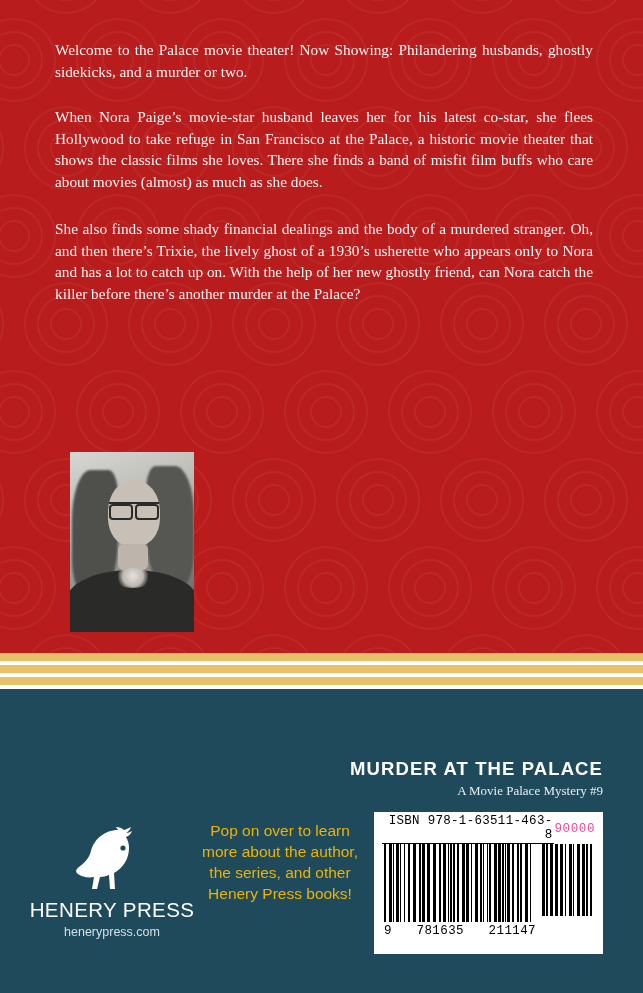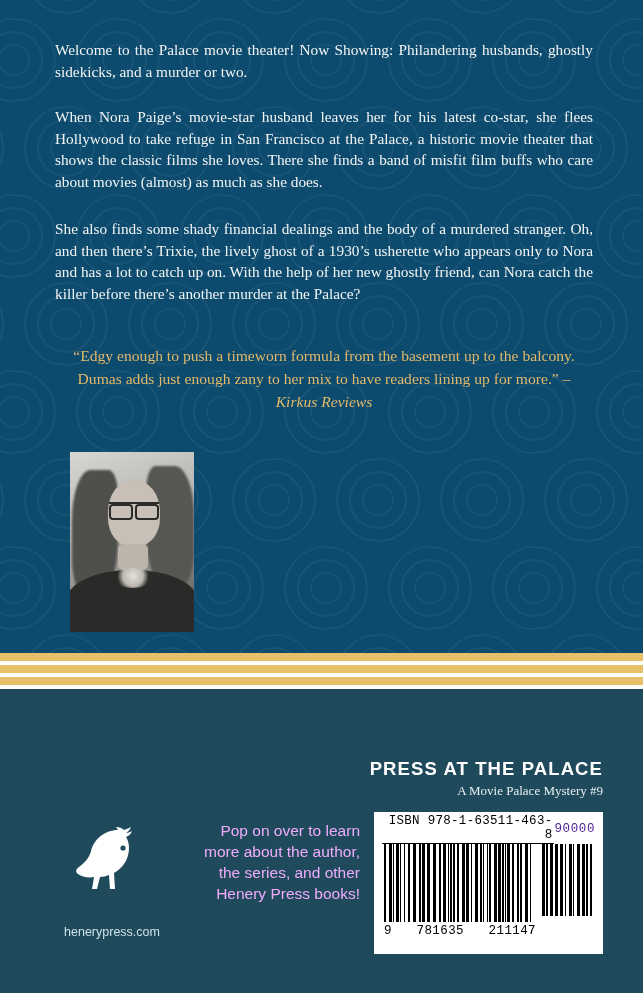--- a/index.html
+++ b/index.html
@@ -17,21 +17,21 @@
     overflow: hidden;
     background: #2e6073;
   }
 
   
   #upper {
     position: absolute;
     left: 0; top: 0;
     width: 643px;
     height: 653px;
-    background-color: #0c4a6e;
+    background-color: #b91c1c;
     overflow: hidden;
   }
   .fans {
     position: absolute;
     left: -40px; top: -30px;
     width: 740px;
     height: 720px;
     opacity: 1;
   }
   .fan {
@@ -201,22 +201,22 @@
     color: #cfe0e6;
     font-size: 12.5px;
     font-family: "Liberation Sans", sans-serif;
   }
 
   #promo {
     position: absolute;
     left: 200px;
     top: 820px;
     width: 160px;
-    text-align: right;
-    color: #f0abfc;
+    text-align: center;
+    color: #eab308;
     font-size: 15.5px;
     line-height: 21px;
     font-family: "Liberation Sans", sans-serif;
   }
 
   #book-title {
     position: absolute;
     right: 40px;
     top: 758px;
     color: #ffffff;
@@ -258,21 +258,21 @@
   }
   #isbn-text {
     color: #000;
     font-family: "Liberation Mono", monospace;
     font-size: 12.5px;
     letter-spacing: 0.3px;
     border-bottom: 1px solid #000;
     padding: 0 2px 1px 2px;
   }
   #isbn-5digit {
-    color: #4c1d95;
+    color: #ec4899;
     font-family: "Liberation Mono", monospace;
     font-size: 12.5px;
     letter-spacing: 0.6px;
   }
   #bars-main {
     position: absolute;
     left: 10px;
     top: 32px;
     width: 150px;
     height: 78px;
@@ -471,23 +471,20 @@
         <div class="fan" style="left: 493px; top: 677px; width: 54px; height: 54px;"></div>
         <div class="fan" style="left: 480px; top: 664px; width: 80px; height: 80px;"></div>
         <div class="fan" style="left: 597px; top: 677px; width: 54px; height: 54px;"></div>
         <div class="fan" style="left: 584px; top: 664px; width: 80px; height: 80px;"></div>
       </div>
 
     <p class="blurb" id="p1">Welcome to the Palace movie theater! Now Showing: Philandering husbands, ghostly sidekicks, and a murder or two.</p>
     <p class="blurb" id="p2">When Nora Paige’s movie-star husband leaves her for his latest co-star, she flees Hollywood to take refuge in San Francisco at the Palace, a historic movie theater that shows the classic films she loves. There she finds a band of misfit film buffs who care about movies (almost) as much as she does.</p>
     <p class="blurb" id="p3">She also finds some shady financial dealings and the body of a murdered stranger. Oh, and then there’s Trixie, the lively ghost of a 1930’s usherette who appears only to Nora and has a lot to catch up on. With the help of her new ghostly friend, can Nora catch the killer before there’s another murder at the Palace?</p>
 
-    <div id="quote">
-      <span>“Edgy enough to push a timeworn formula from the basement up to the balcony. Dumas adds just enough zany to her mix to have readers lining up for more.” – </span><span class="src">Kirkus Reviews</span>
-    </div>
 
     <div id="author-photo">
       <div class="bg"></div>
       <div class="hairL"></div>
       <div class="hairR"></div>
       <div class="face"></div>
       <div class="glasses"></div>
       <div class="neck"></div>
       <div class="body"></div>
       <div class="necklace"></div>
@@ -497,27 +494,28 @@
 
   <div class="stripe" id="stripe1"></div>
   <div class="stripe gap" id="gap1"></div>
   <div class="stripe" id="stripe2"></div>
   <div class="stripe gap" id="gap2"></div>
   <div class="stripe" id="stripe3"></div>
   <div class="stripe gap" id="gap3"></div>
 
   <div id="bottom"></div>
 
-  <div id="book-title">PRESS AT THE PALACE</div>
+  <div id="book-title">MURDER AT THE PALACE</div>
   <div id="series-line">A Movie Palace Mystery #9</div>
 
   <svg id="bird" viewBox="0 0 84 84">
     <path fill="#ffffff" d="M52 6c-13 0-24 9-27 21-2 8-7 12-12 16-3 2-4 5-1 7 4 3 10 4 16 3l-2 12h5l3-12c3 0 6-1 9-2l1 14h5l-1-16c9-5 15-14 15-25 0-4-1-8-3-11 3-1 5-3 6-6-2 1-4 2-6 2 2-1 4-3 5-6-2 1-4 2-7 3-2-2-5-3-8-3z"></path>
     <circle cx="57" cy="24" r="2.6" fill="#1f4a5c"></circle>
   </svg>
+  <div id="press-name">HENERY PRESS</div>
   <div id="press-url">henerypress.com</div>
 
   <div id="promo">Pop on over to learn more about the author, the series, and other Henery Press books!</div>
 
   <div id="barcode-box">
     <div id="isbn-row">
       <span id="isbn-text">ISBN 978-1-63511-463-8</span>
       <span id="isbn-5digit">90000</span>
     </div>
     <div id="bars-main">

